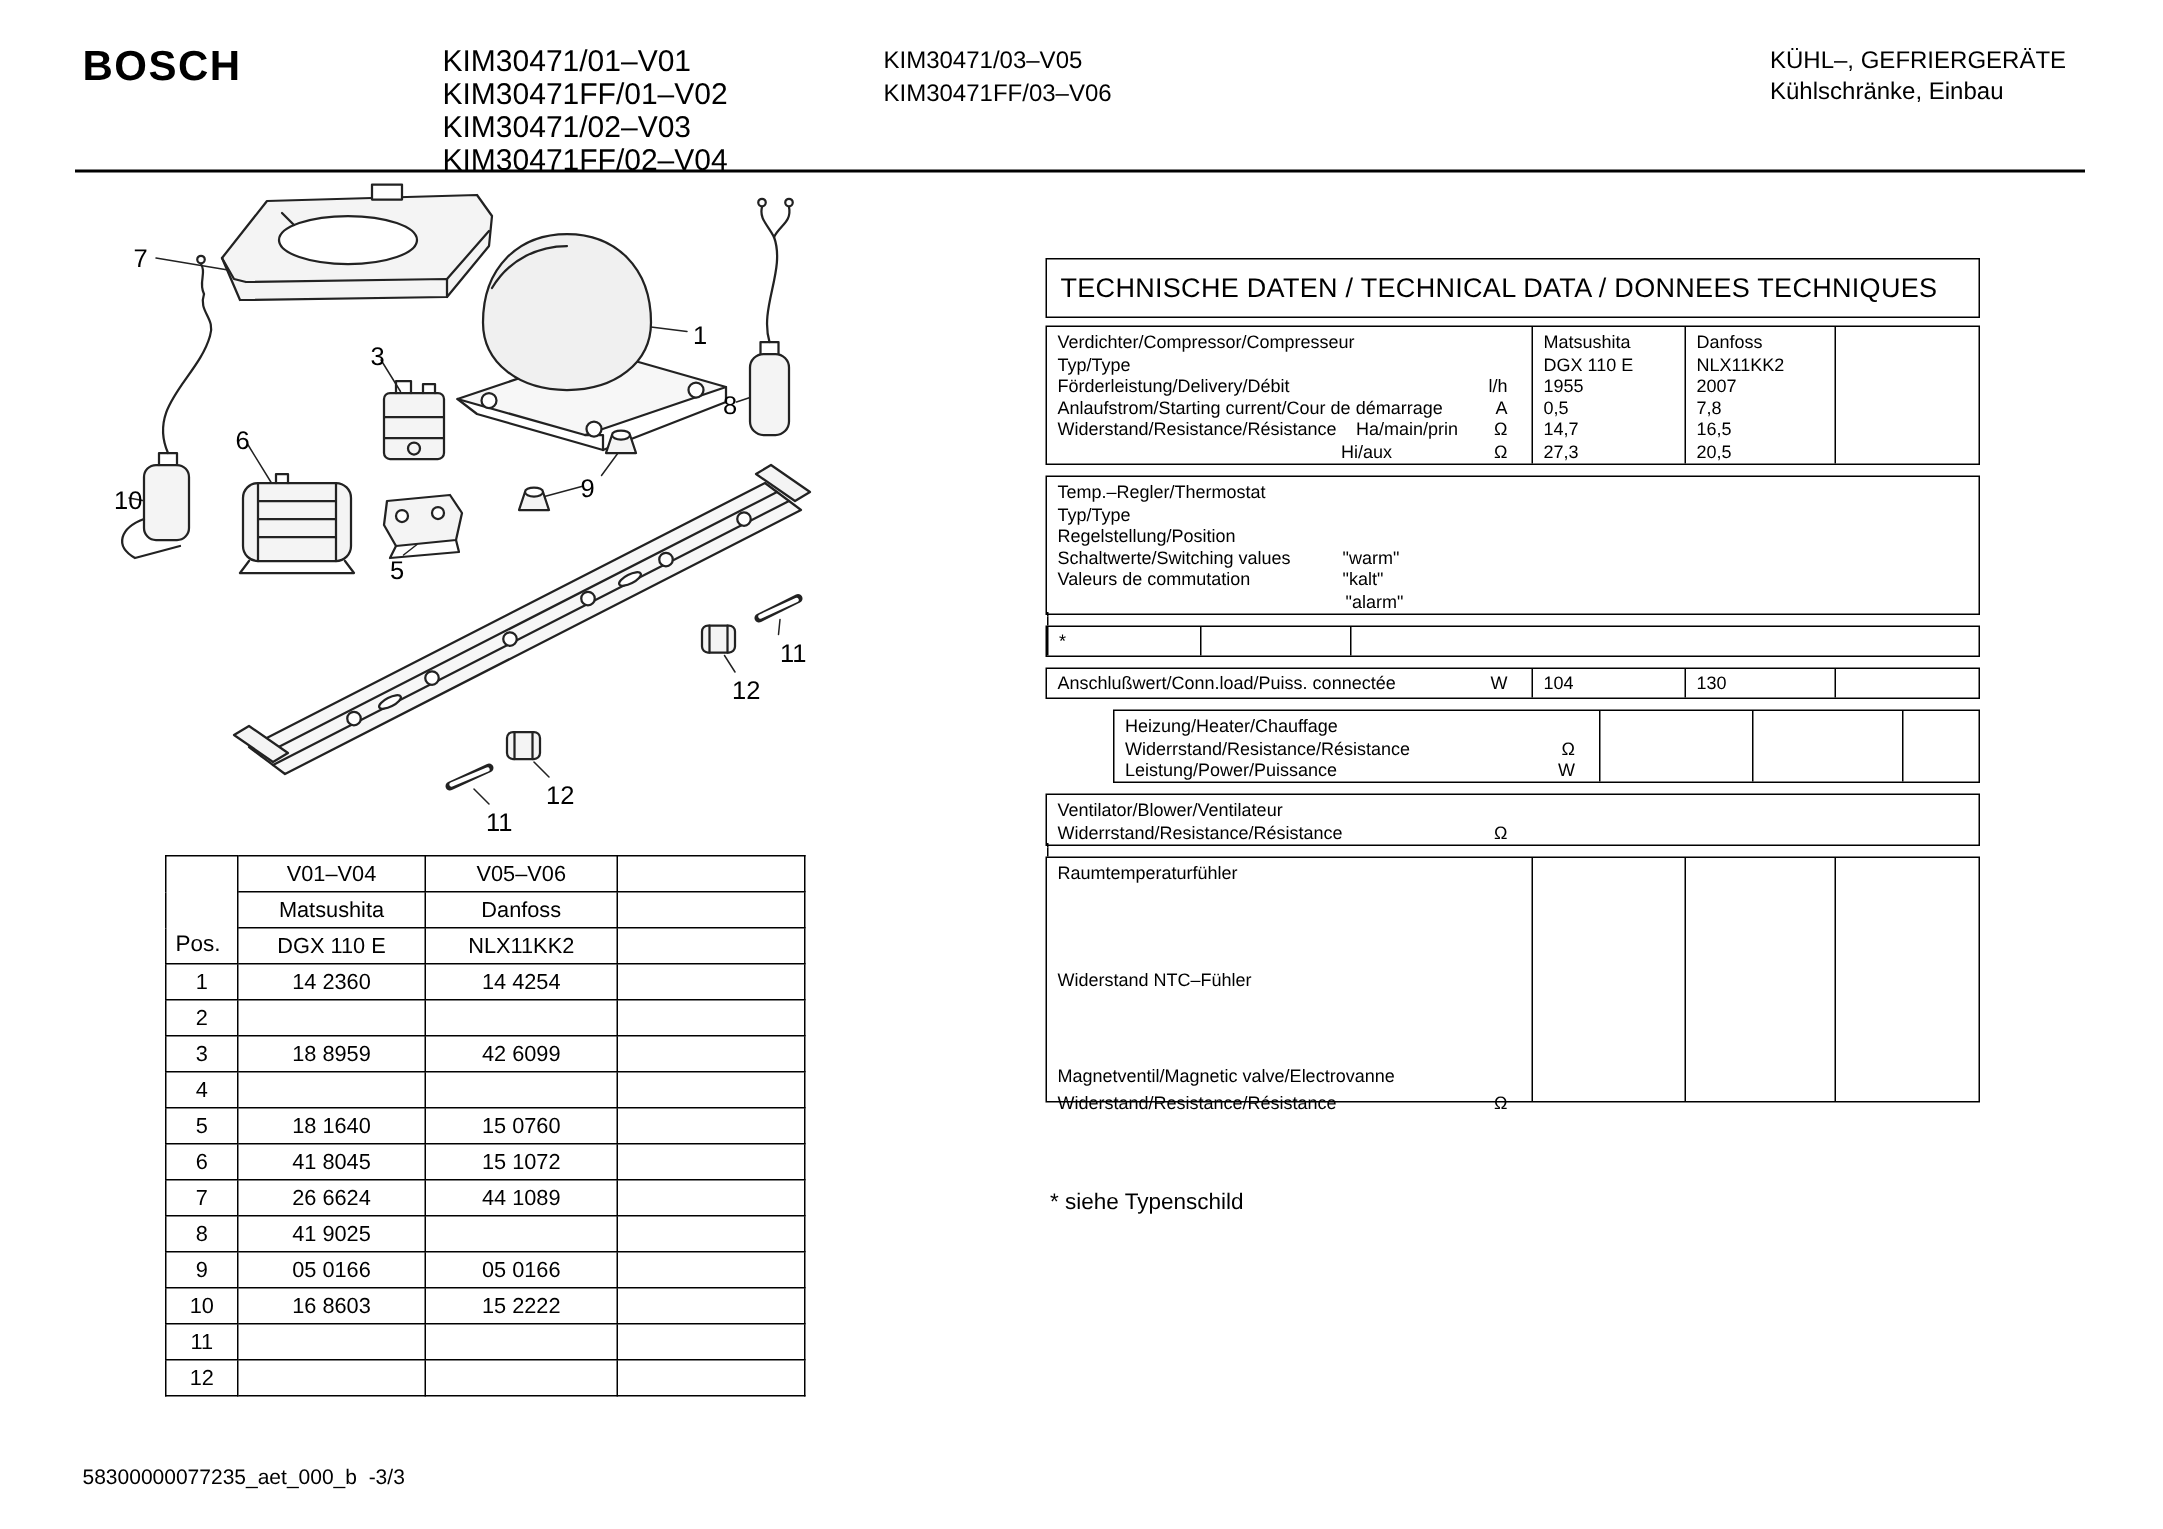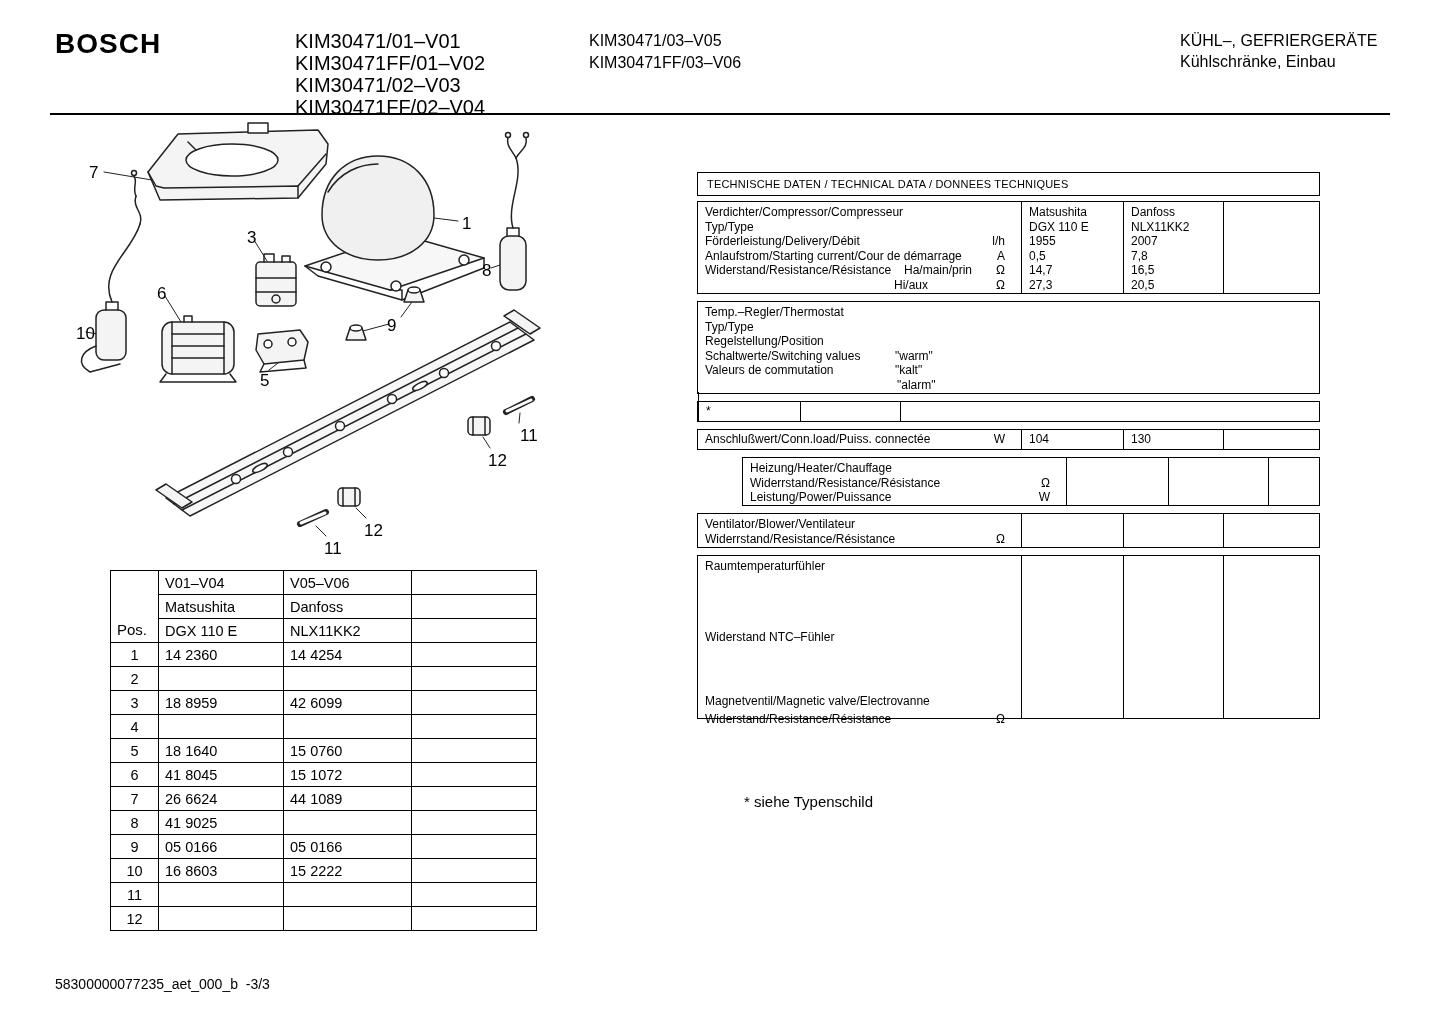--- a/index.html
+++ b/index.html
@@ -13,50 +13,50 @@
   .models-b { position:absolute; left:589px; top:30px; font-size:16px; line-height:22px; }
   .category { position:absolute; left:1180px; top:30px; font-size:16px; line-height:21px; }
   .rule { position:absolute; left:50px; top:113px; width:1340px; height:2px; background:#000; }
 
   
   .diagram { position:absolute; left:60px; top:120px; }
   .dlabel { position:absolute; font-size:17px; }
 
   
   .parts { position:absolute; left:110px; top:570px; border-collapse:collapse; font-size:14.5px; }
-  .parts td { border:1px solid #000; padding:1px 6px; height:24px; vertical-align:middle; white-space:nowrap; }
+  .parts td { border:1px solid #000; padding:1px 6px; height:24px; vertical-align:middle; white-space:nowrap;text-align:center; }
   .parts .c-pos { width:48px; text-align:center; }
   .parts .pos-h { text-align:left; vertical-align:bottom; padding-bottom:4px; font-size:15px; }
   .parts .c-1 { width:125px; }
   .parts .c-2 { width:128px; }
   .parts .c-3 { width:125px; }
 
   
   .tech { position:absolute; left:697px; top:172px; width:623px; font-size:12px; }
   .t-box { border:1px solid #000; background:#fff; display:flex; margin-bottom:7px; }
-  .t-title { height:24px; align-items:center; padding-left:9px; font-size:11px; margin-bottom:5px; letter-spacing:0.2px; }
+  .t-title { height:40px; align-items:center; padding-left:9px; font-size:18px; margin-bottom:5px; letter-spacing:0.2px; }
   .t-label-col { width:323px; padding:3px 0 0 7px; position:relative; }
   .t-val { width:102px; border-left:1px solid #000; padding:3px 0 0 7px; }
   .t-val.v2 { width:100px; }
   .t-val.t-last { flex:1; }
   .t-line { height:14.5px; line-height:14.5px; display:flex; position:relative; white-space:nowrap; }
   .t-unit { margin-left:auto; padding-right:16px; }
   .t-mid { position:absolute; top:0; }
   .t-strike { position:absolute; left:7px; right:0; bottom:-8px; height:14.5px; line-height:14.5px; display:flex; white-space:nowrap; }
   .h-cmp { height:93px; }
   .h-thermo { height:93px;flex-direction:column; }
   .h-1 { height:21px; }
   .h-1 .t-label-col, .h-1 .t-val { padding-top:2px; }
   .h-heat { height:49px;margin-left:45px; }
-  .h-fan { height:35px; }
+  .h-fan { height:35px;flex-direction:column; }
   .h-sens { height:164px; margin-bottom:0; }
   .h-volt { height:62px; margin-top:-1px; margin-bottom:0; }
   .h-volt .t-label-col { padding-top:5px; }
 
-  .footnote { position:absolute; left:700px; top:793px; font-size:15px;margin-left:44px; }
+  .footnote { position:absolute; left:700px; top:793px; font-size:15px; }
   .docid { position:absolute; left:55px; top:976px; font-size:14px; white-space:pre; }
 </style>
 </head>
 <body>
 
 <div class="page">
 
   <div class="brand">BOSCH</div>
   <div class="models-a">
     <div>KIM30471/01–V01</div>

